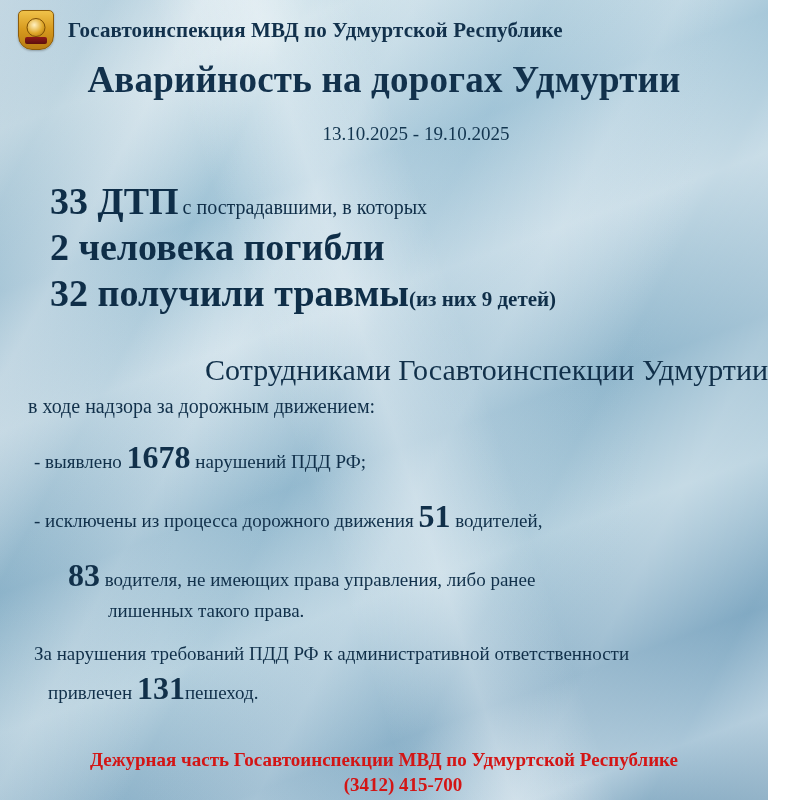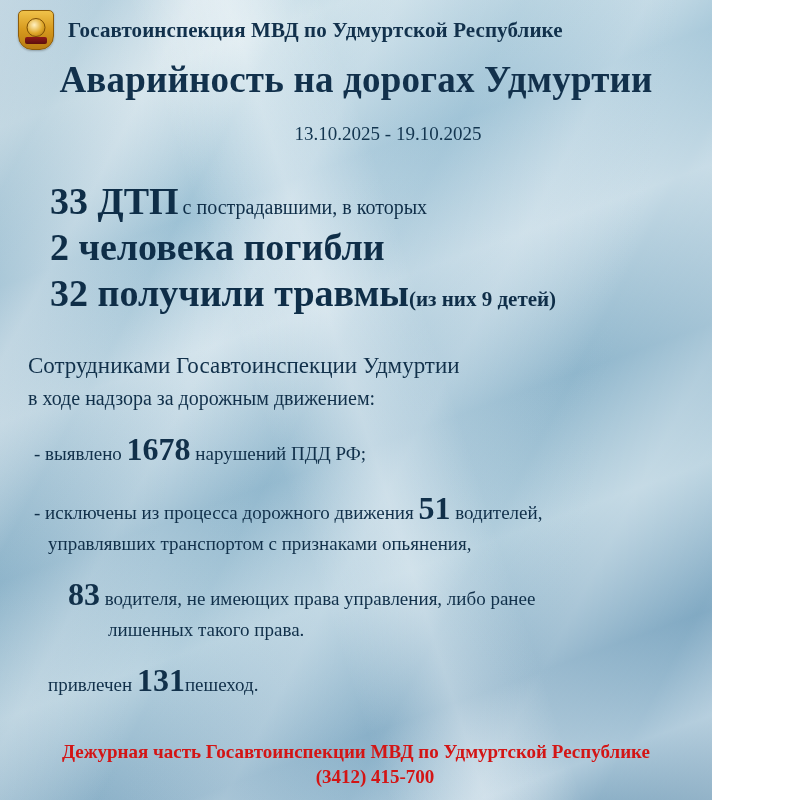--- a/index.html
+++ b/index.html
@@ -7,21 +7,21 @@
     padding: 0;
   }
   body {
     width: 800px;
     height: 800px;
     overflow: hidden;
     font-family: "Liberation Serif", serif;
   }
   .poster {
     position: relative;
-    width: 712px;
+    width: 768px;
     height: 800px;
     overflow: hidden;
     background:
       linear-gradient(118deg,
         rgba(255,255,255,0.50) 0%,
         rgba(255,255,255,0.05) 9%,
         rgba(255,255,255,0.42) 17%,
         rgba(255,255,255,0.00) 26%,
         rgba(255,255,255,0.28) 35%,
         rgba(255,255,255,0.02) 46%,
@@ -142,22 +142,23 @@
   .line3 .big { font-size: 38px; }
   .line3 .small { font-size: 21px; font-weight: bold; }
 
   
   .body-block {
     margin-top: 38px;
     padding-left: 28px;
     color: #11304a;
   }
   .subhead {
-    font-size: 23px;
+    font-size: 30px;
     padding-left: 0px;
+    text-align: right;
   }
   .subhead2 {
     font-size: 20px;
     margin-top: 8px;
   }
   .para {
     font-size: 19px;
     margin-top: 20px;
     line-height: 1.22;
   }
@@ -168,21 +169,21 @@
   .indent1 { padding-left: 6px; }
   .indent2 { padding-left: 14px; }
   .indent3 { padding-left: 40px; }
   .tight { margin-top: 4px; }
 
   
   .footer {
     position: absolute;
     left: 0;
     right: 0;
-    bottom: 12px;
+    bottom: 4px;
     text-align: center;
     color: #d31515;
     font-weight: bold;
   }
   .footer-line1 { font-size: 19px; }
   .footer-line2 { font-size: 19px; margin-top: 3px; padding-left: 38px; }
 </style>
 </head>
 <body>
 
@@ -217,30 +218,30 @@
     <div class="para indent1">
       <span>- выявлено</span>
       <span class="num-lg">1678</span>
       <span>нарушений ПДД РФ;</span>
     </div>
 
     <div class="para indent1">
       <span>- исключены из процесса дорожного движения</span>
       <span class="num-lg">51</span>
       <span>водителей,</span>
-      <div class="indent2 tight">управлявших транспортом с признаками опьянения,</div>
     </div>
 
     <div class="para indent3">
       <span class="num-lg">83</span>
       <span>водителя, не имеющих права управления, либо ранее</span>
       <div class="indent3 tight">лишенных такого права.</div>
     </div>
 
     <div class="para indent1">
+      <div>За нарушения требований ПДД РФ к административной ответственности</div>
       <div class="indent2 tight">
         <span>привлечен</span>
         <span class="num-lg">131</span><span>пешеход.</span>
       </div>
     </div>
   </div>
 
   <div class="footer">
     <div class="footer-line1">Дежурная часть Госавтоинспекции МВД по Удмуртской Республике</div>
     <div class="footer-line2">(3412) 415-700</div>

